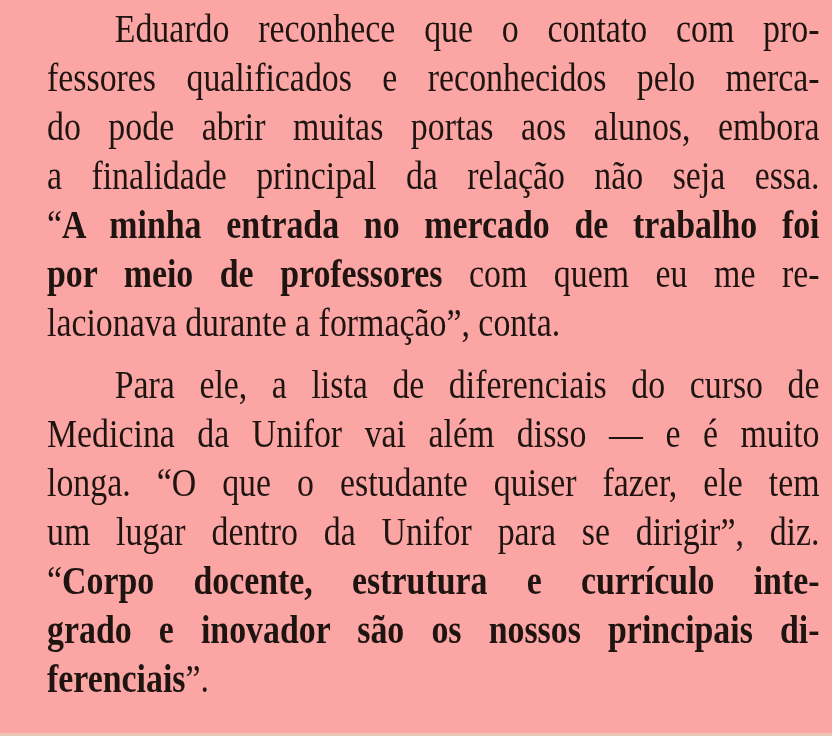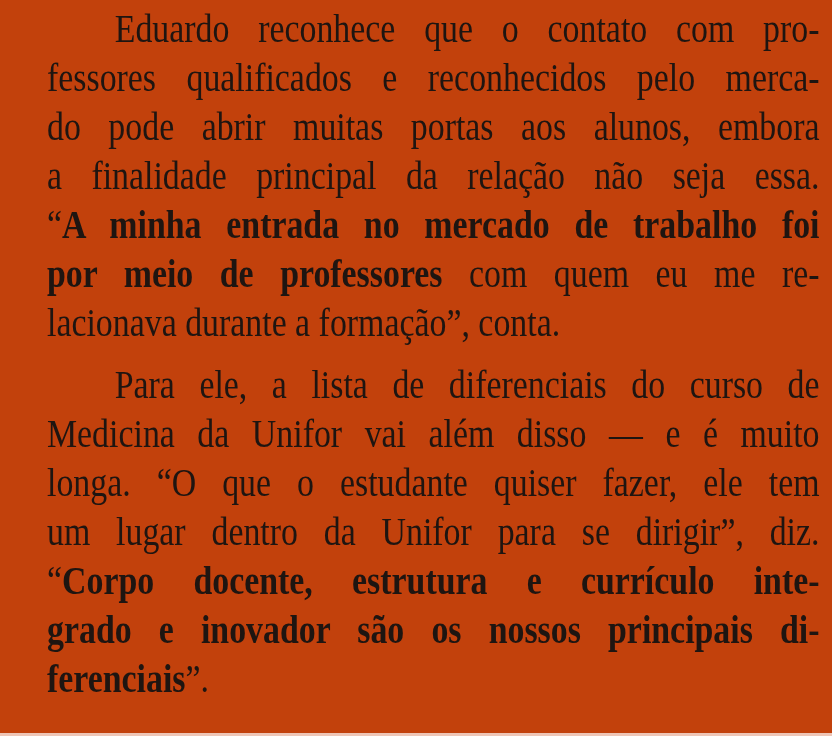--- a/index.html
+++ b/index.html
@@ -45,21 +45,21 @@
     left: 0;
     bottom: 0;
     width: 100%;
     height: 3px;
     background: #eec6b7; 
   }
 </style>
 </head>
 <body>
 
-<main class="page" style="background: #c2410c;">
+<main class="page" style="background: #fca5a5;">
   <article class="text-col" style="color: rgb(30, 21, 17);">
       <p>
         <span class="line first"><span>Eduardo reconhece que o contato com pro-</span></span>
         <span class="line"><span>fessores qualificados e reconhecidos pelo merca-</span></span>
         <span class="line"><span>do pode abrir muitas portas aos alunos, embora</span></span>
         <span class="line"><span>a finalidade principal da relação não seja essa.</span></span>
         <span class="line"><span>“</span><b>A minha entrada no mercado de trabalho foi</b></span>
         <span class="line"><b>por meio de professores</b><span> com quem eu me re-</span></span>
         <span class="line last"><span>lacionava durante a formação”, conta.</span></span>
       </p>

